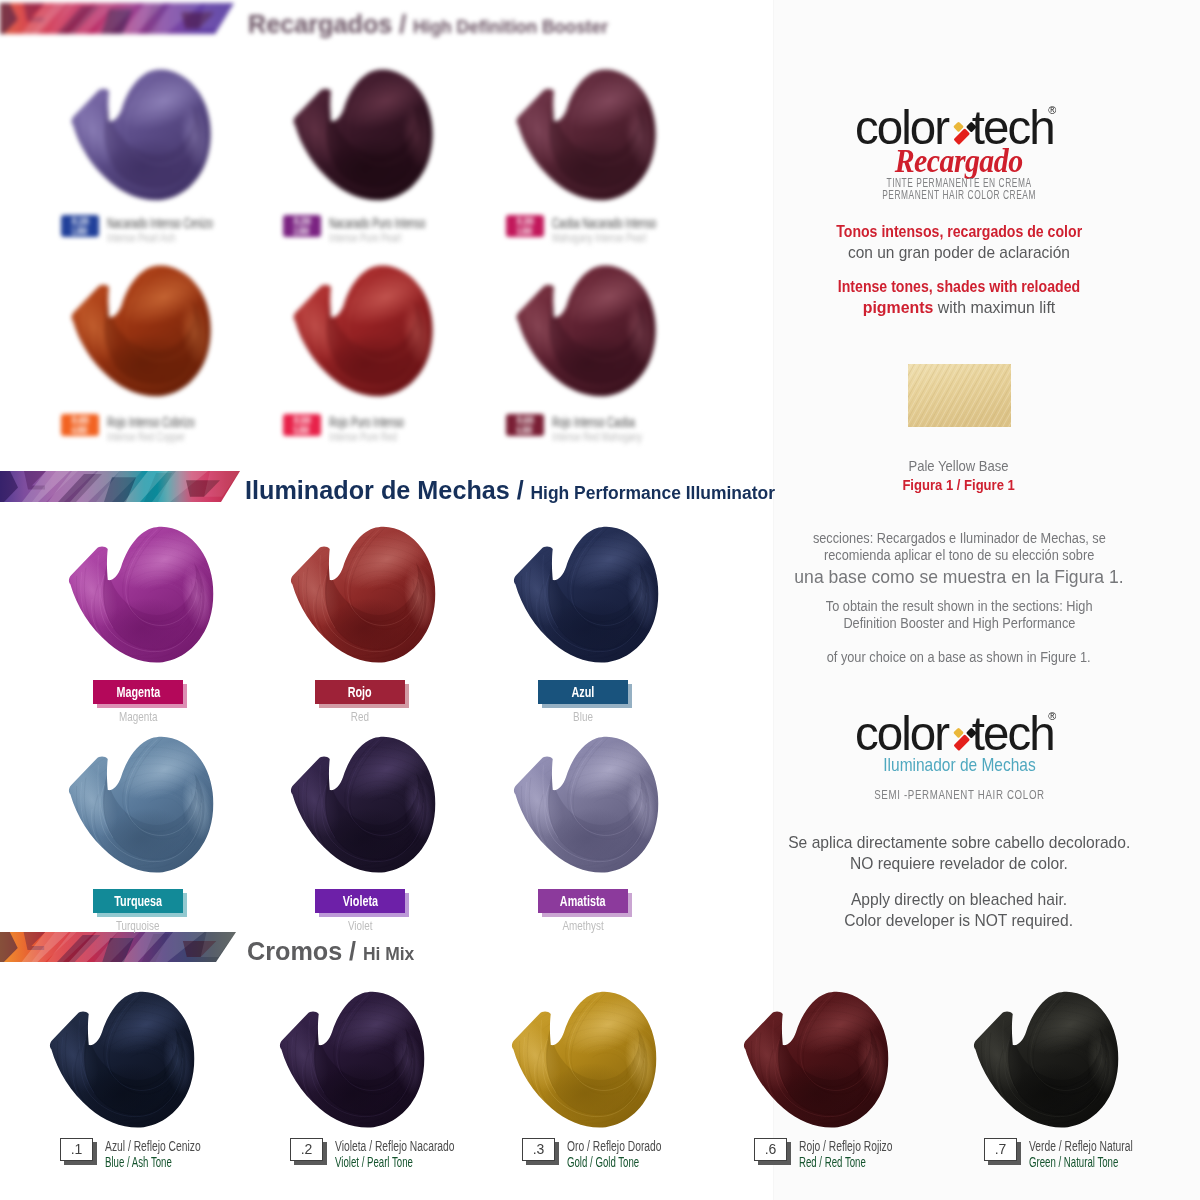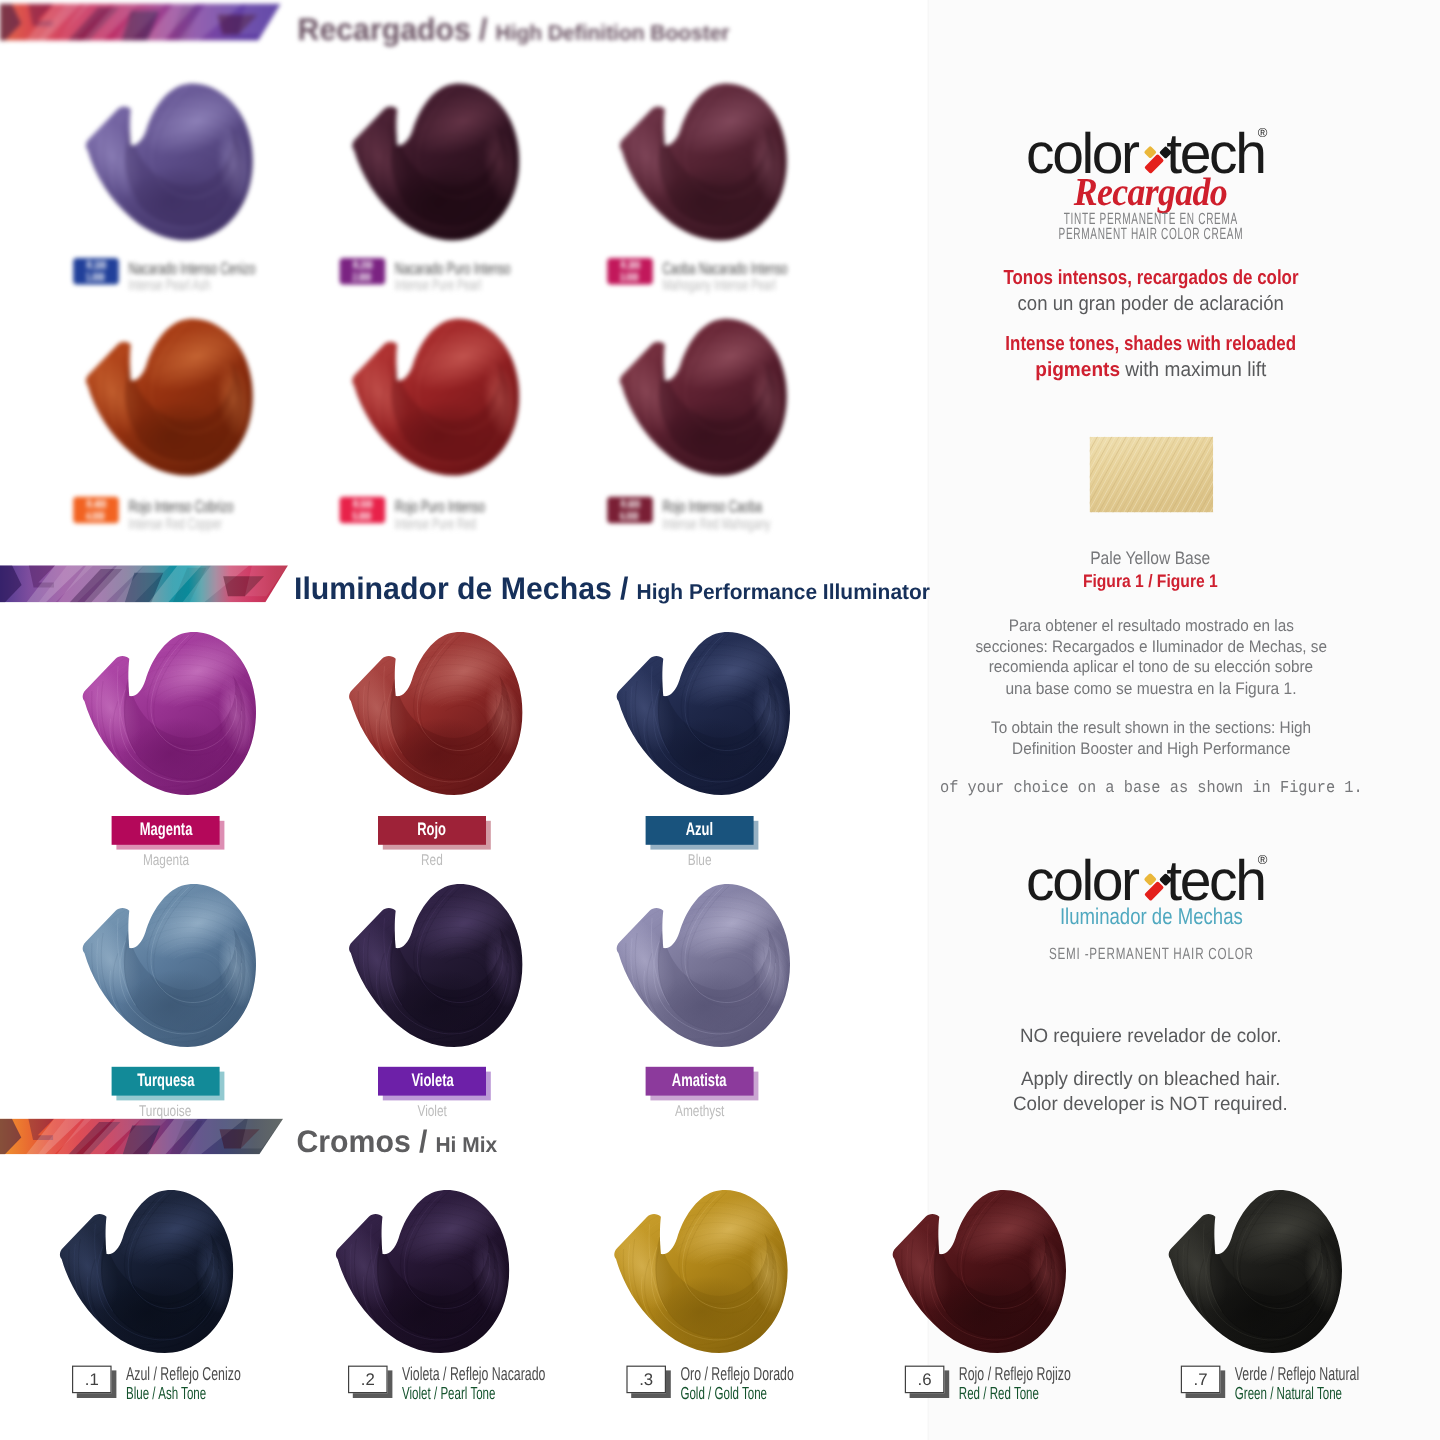--- a/index.html
+++ b/index.html
@@ -1451,37 +1451,37 @@
             <path d="M108 -10 L62 73"></path>
             <path d="M120 -10 L74 73"></path>
             <path d="M132 -10 L86 73"></path>
             <path d="M144 -10 L98 73"></path>
             <path d="M156 -10 L110 73"></path>
           </g>
         </g>
       </svg></div>
 <div class="rtx" style="left:762px;top:456px;width:394px;font-size:15px;color:#76777a;"><span class="nw" style="transform:scaleX(0.87)">Pale Yellow Base</span></div>
 <div class="rtx" style="left:762px;top:475px;width:394px;font-size:15px;color:#cf2030;font-weight:700;"><span class="nw" style="transform:scaleX(0.87)">Figura 1 / Figure 1</span></div>
-<div class="rtx" style="left:762px;top:513px;width:394px;font-size:13.8px;color:#76777a;"><span class="nw" style="transform:scaleX(0.925)">Para obtener el resultado mostrado en las</span></div>
 <div class="rtx" style="left:762px;top:530px;width:394px;font-size:13.8px;color:#76777a;"><span class="nw" style="transform:scaleX(0.925)">secciones: Recargados e Iluminador de Mechas, se</span></div>
 <div class="rtx" style="left:762px;top:547px;width:394px;font-size:13.8px;color:#76777a;"><span class="nw" style="transform:scaleX(0.925)">recomienda aplicar el tono de su elección sobre</span></div>
-<div class="rtx" style="left:762px;top:564px;width:394px;font-size:14px;color:#76777a;"><span class="nw" style="transform:scaleX(0.925)">una base como se muestra en la Figura 1.</span></div>
+<div class="rtx" style="left:762px;top:564px;width:394px;font-size:19px;color:#76777a;"><span class="nw" style="transform:scaleX(0.925)">una base como se muestra en la Figura 1.</span></div>
 <div class="rtx" style="left:762px;top:598px;width:394px;font-size:13.8px;color:#76777a;"><span class="nw" style="transform:scaleX(0.925)">To obtain the result shown in the sections: High</span></div>
 <div class="rtx" style="left:762px;top:615px;width:394px;font-size:13.8px;color:#76777a;"><span class="nw" style="transform:scaleX(0.925)">Definition Booster and High Performance</span></div>
-<div class="rtx" style="left:762px;top:649px;width:394px;font-size:13.8px;color:#76777a;font-family:Liberation Mono, monospace;"><span class="nw" style="transform:scaleX(0.925)">of your choice on a base as shown in Figure 1.</span></div>
+<div class="rtx" style="left:762px;top:649px;width:394px;font-size:13.8px;color:#76777a;"><span class="nw" style="transform:scaleX(0.925)">of your choice on a base as shown in Figure 1.</span></div>
 <div class="logo" style="left:855px;top:702px">
       <svg width="206" height="61" viewBox="0 0 208 61">
         <text x="0" y="48" font-family="Liberation Sans, sans-serif" font-size="48" fill="#1a1a1a" letter-spacing="-2.0">color</text>
         <text x="118" y="48" font-family="Liberation Sans, sans-serif" font-size="48" fill="#1a1a1a" letter-spacing="-2.0">tech</text>
         <g transform="translate(108,34) rotate(-45)">
           <rect x="-4.1" y="-8.6" width="7.8" height="7.8" rx="1.5" fill="#eab73a"></rect>
           <rect x="-12.9" y="0.7" width="16.1" height="7.8" rx="1.5" fill="#e4201c"></rect>
           <rect x="4.9" y="0.7" width="7.8" height="7.8" rx="1.5" fill="#151515"></rect>
         </g>
         <text x="195" y="18" font-family="Liberation Sans, sans-serif" font-size="11" fill="#1a1a1a">®</text>
       </svg>
     </div>
 <div class="rtx" style="left:762px;top:752px;width:394px;font-size:19px;color:#4fa8bf;"><span class="nw" style="transform:scaleX(0.815)">Iluminador de Mechas</span></div>
 <div class="rtx" style="left:762px;top:786px;width:394px;font-size:13.5px;color:#808183;letter-spacing:.9px;"><span class="nw" style="transform:scaleX(0.72)">SEMI -PERMANENT HAIR COLOR</span></div>
+<div class="rtx" style="left:762px;top:832px;width:394px;font-size:16.2px;color:#58595b;"><span class="nw" style="transform:scaleX(0.965)">Se aplica directamente sobre cabello decolorado.</span></div>
 <div class="rtx" style="left:762px;top:889px;width:394px;font-size:16.2px;color:#58595b;"><span class="nw" style="transform:scaleX(0.965)">Apply directly on bleached hair.</span></div>
 <div class="rtx" style="left:762px;top:853px;width:394px;font-size:16.2px;color:#58595b;"><span class="nw" style="transform:scaleX(0.965)">NO requiere revelador de color.</span></div>
 <div class="rtx" style="left:762px;top:910px;width:394px;font-size:16.2px;color:#58595b;"><span class="nw" style="transform:scaleX(0.965)">Color developer is NOT required.</span></div>
 </div>
 
 </body></html>

